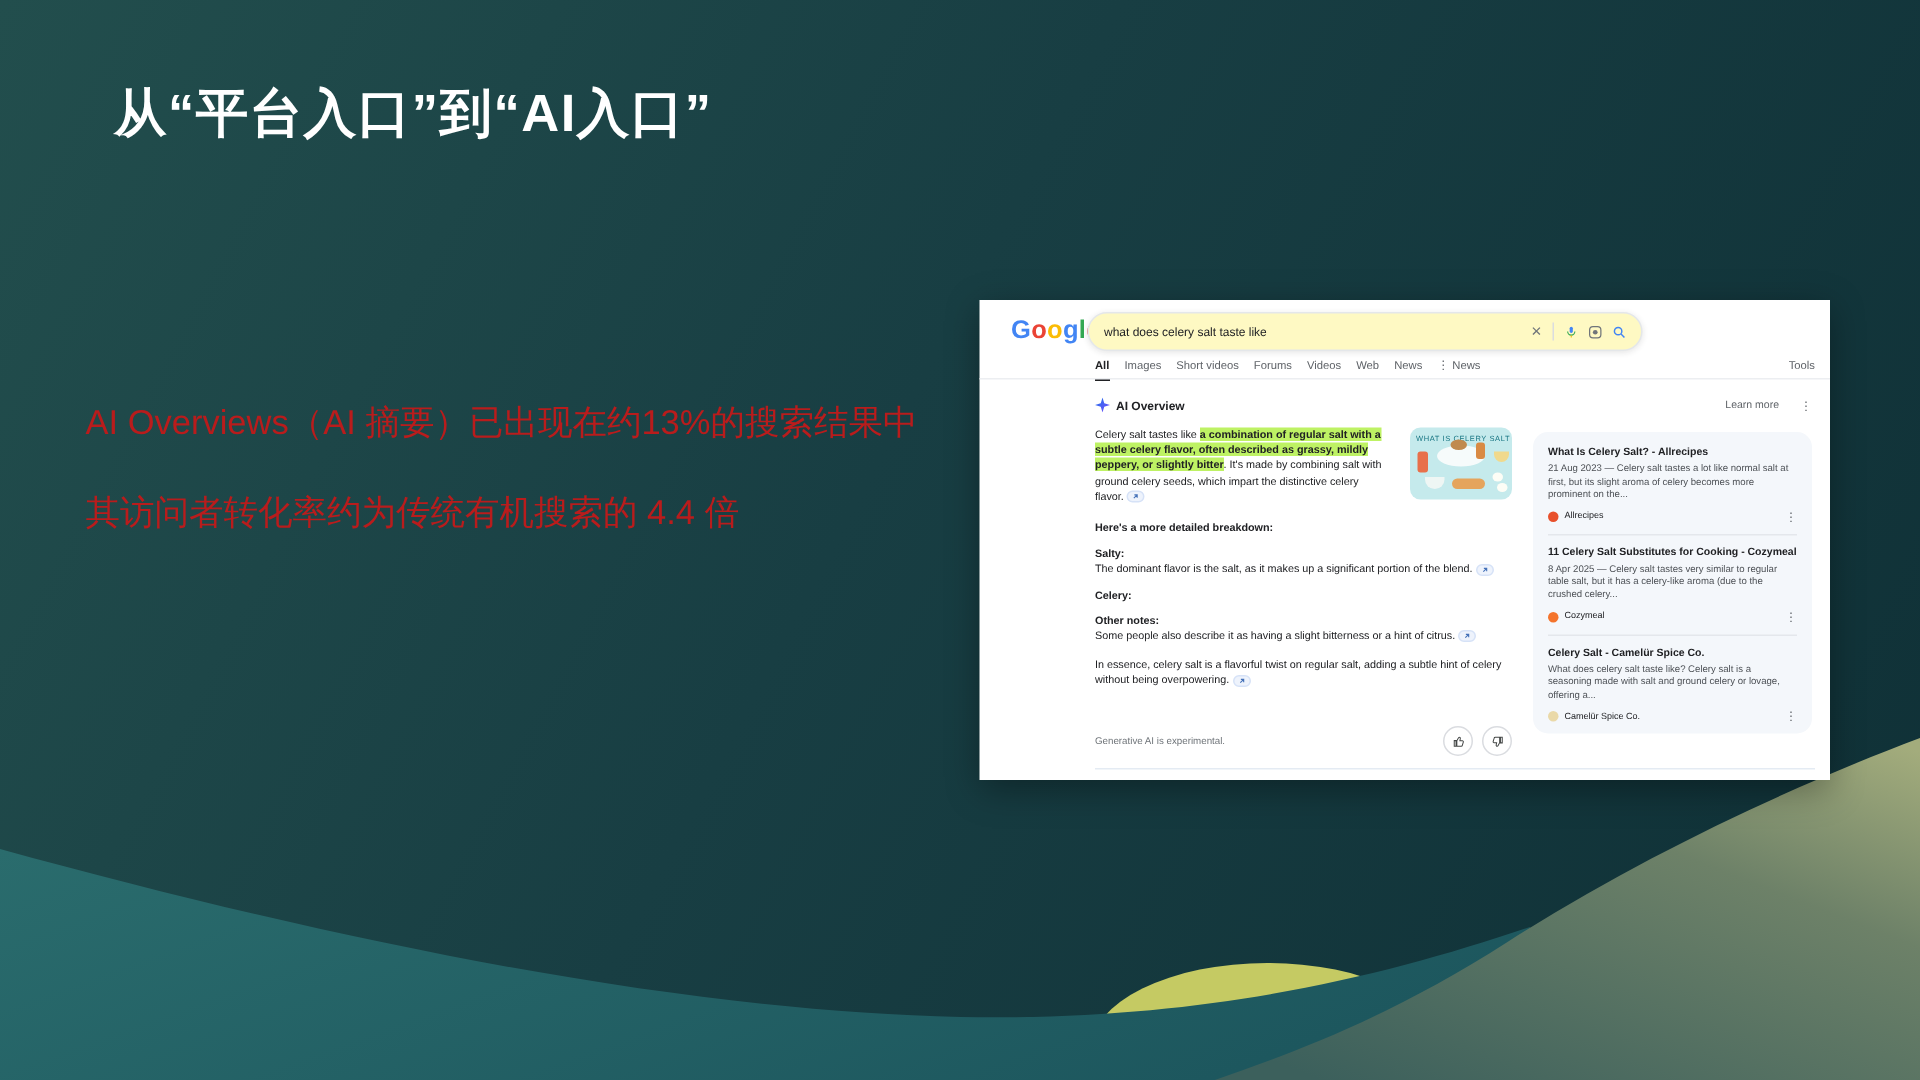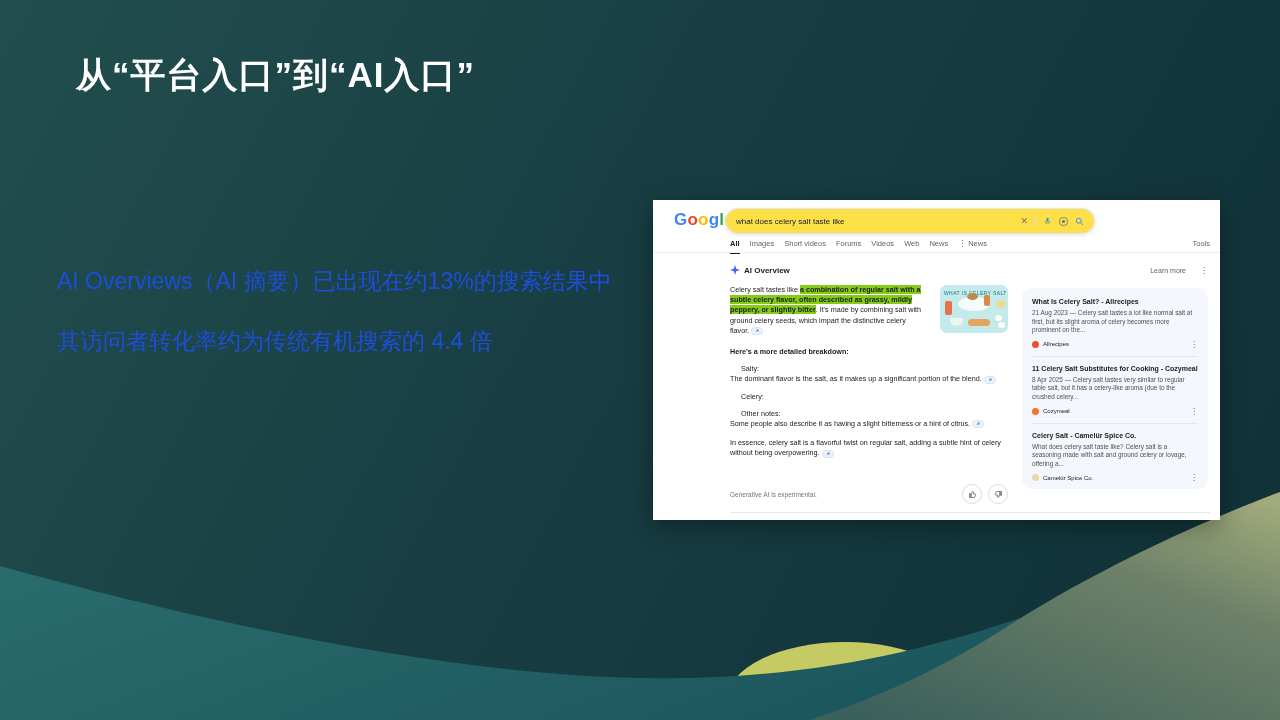--- a/index.html
+++ b/index.html
@@ -9,33 +9,33 @@
     background:linear-gradient(118deg,#224e4d 0%,#183e43 45%,#0f3036 100%);
     position:relative;
   }
   .waves { position:absolute; left:0; top:0; width:1280px; height:720px; z-index:0; }
 
   
   .slide-title {
     position:absolute; left:76px; top:52px; z-index:2;
     color:#ffffff; font-size:35px; font-weight:700; letter-spacing:1px;
   }
-  .slide-body { position:absolute; left:57px; top:266px; z-index:2; color:#1d4ed8; font-size:23px; }
+  .slide-body { position:absolute; left:57px; top:266px; z-index:2; color:#b91c1c; font-size:23px; }
   .slide-body .line { margin-bottom:29px; }
 
   
   .shot {
     position:absolute; left:653px; top:200px; width:567px; height:320px; z-index:3;
     background:#ffffff; box-shadow:0 6px 22px rgba(0,0,0,.35);
     color:#202124;
   }
   .logo { position:absolute; left:21px; top:10px; font-size:17px; font-weight:700; letter-spacing:.2px; }
   .search-pill {
     position:absolute; left:72px; top:8px; width:370px; height:26px;
-    border:1px solid #e4e7ea; border-radius:13px; background:#fde047;
+    border:1px solid #e4e7ea; border-radius:13px; background:#fef9c3;
     box-shadow:0 1px 4px rgba(32,33,36,.12);
     display:flex; align-items:center; padding:0 10px; gap:6px;
   }
   .search-query { flex:1; font-size:8px; color:#202124; white-space:nowrap; overflow:hidden; }
   .pill-icons { display:flex; align-items:center; gap:7px; }
   .pill-sep { width:1px; height:12px; background:#dadce0; }
   .icon-x { font-size:9px; color:#70757a; line-height:1; }
 
   .tabs {
     position:absolute; left:77px; top:39px; right:10px; height:14px;
@@ -55,42 +55,42 @@
   }
   .aio-title { font-size:8px; font-weight:700; color:#202124; margin-left:4px;text-align:center; }
   .aio-head .spacer { flex:1; }
   .learn-more { font-size:7px; color:#5f6368; margin-right:14px; }
   .vdots { color:#5f6368; font-size:8px; letter-spacing:0; }
 
   
   .aio-col { position:absolute; left:77px; top:85px; width:278px; font-size:7.2px; line-height:10.2px; color:#202124; }
   .intro-row { display:flex; gap:14px; }
   .intro-text { width:205px; }
-  .hl { background:#84cc16; font-weight:700; }
+  .hl { background:#bef264; font-weight:700; }
   .chip {
     display:inline-flex; align-items:center; justify-content:center;
     width:12px; height:8px; border-radius:5px; background:#eef3fc; border:1px solid #d6e2f7;
     vertical-align:middle; margin-left:2px;
   }
   .thumb-img {
     width:68px; height:48px; border-radius:7px; background:#c5eaec; position:relative; overflow:hidden; flex-shrink:0;
   }
   .thumb-img .cap { position:absolute; left:4px; top:3px; font-size:5px; color:#177582; letter-spacing:.4px; white-space:nowrap; }
   .ti-plate { position:absolute; left:18px; top:12px; width:32px; height:14px; border-radius:50%; background:#f6fbfb; }
   .ti-drink { position:absolute; left:5px; top:16px; width:7px; height:14px; border-radius:2px; background:#e8704a; }
   .ti-shaker{ position:absolute; left:44px; top:10px; width:6px; height:11px; border-radius:2px; background:#d98a43; }
   .ti-mound { position:absolute; left:27px; top:8px; width:11px; height:7px; border-radius:50%; background:#c08a4f; }
   .ti-bowl  { position:absolute; left:10px; top:33px; width:13px; height:8px; border-radius:0 0 7px 7px; background:#eef6f4; }
   .ti-dog   { position:absolute; left:28px; top:34px; width:22px; height:7px; border-radius:4px; background:#e5a45c; }
   .ti-egg1  { position:absolute; left:55px; top:30px; width:7px; height:6px; border-radius:50%; background:#fdfdf6; }
   .ti-egg2  { position:absolute; left:58px; top:37px; width:7px; height:6px; border-radius:50%; background:#fdfdf6; }
   .ti-bowl2 { position:absolute; left:56px; top:16px; width:10px; height:7px; border-radius:0 0 5px 5px; background:#f0d98c; }
 
   .bd-head { font-weight:700; margin-top:11px; }
-  .sec-label { font-weight:400; margin-top:7px;margin-left:11px; }
+  .sec-label { font-weight:700; margin-top:7px; }
   .conclusion { margin-top:9px; width:272px; }
 
   .aio-footer {
     position:absolute; left:77px; top:284px; width:278px;
     display:flex; align-items:center;
   }
   .disclaimer { font-size:6.5px; color:#70757a; }
   .aio-footer .spacer { flex:1; }
   .round-btn {
     width:20px; height:20px; border-radius:50%; border:1px solid #dadce0; background:#fff;

